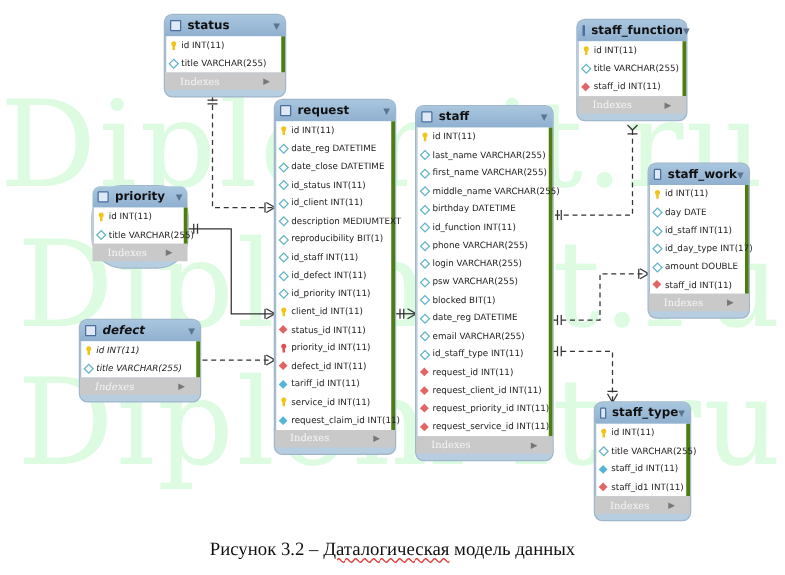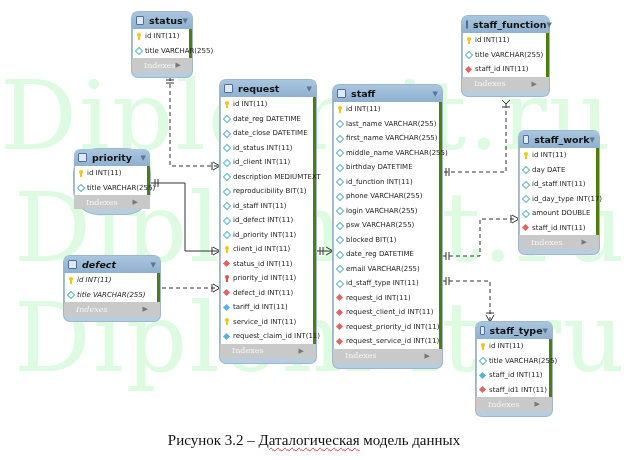--- a/index.html
+++ b/index.html
@@ -70,21 +70,21 @@
     <path d="M446 252 V260 M449 252 V260"></path>
     <path d="M512 215 L519 219 L512 223 M511 215 V223"></path>
 
     <path d="M442 281 H490 V322" stroke-dasharray="4,3"></path>
     <path d="M446 277 V285 M449 277 V285"></path>
     <path d="M486 315 L490 322 L494 315 M486 313 H494"></path>
   </g>
 </svg>
 
 <div id="tables">
-    <div class="tbl" style="left: 132px; top: 12px; width: 60px; text-align: right;">
+    <div class="tbl" style="left: 132px; top: 12px; width: 96px;">
       <div class="tbl-head">
         <span class="tbl-icon"></span>
         <span class="tbl-title">status</span>
         <span class="tbl-arrow">▼</span>
       </div>
       <div class="tbl-body">
         <div class="row">
           <span class="k pk"></span>
           <span>id INT(11)</span>
         </div>

